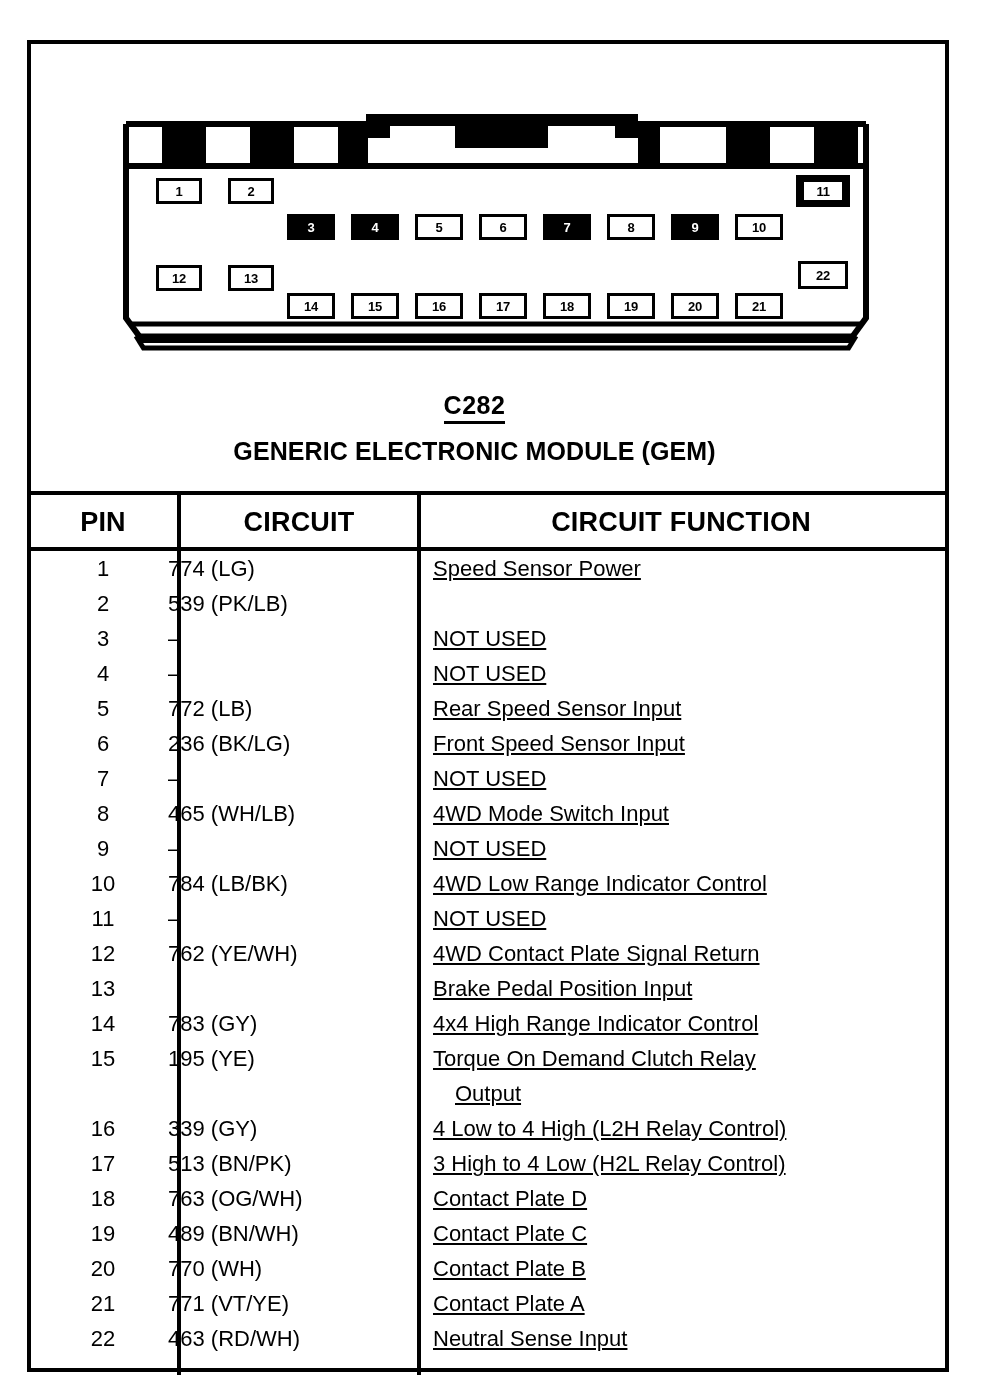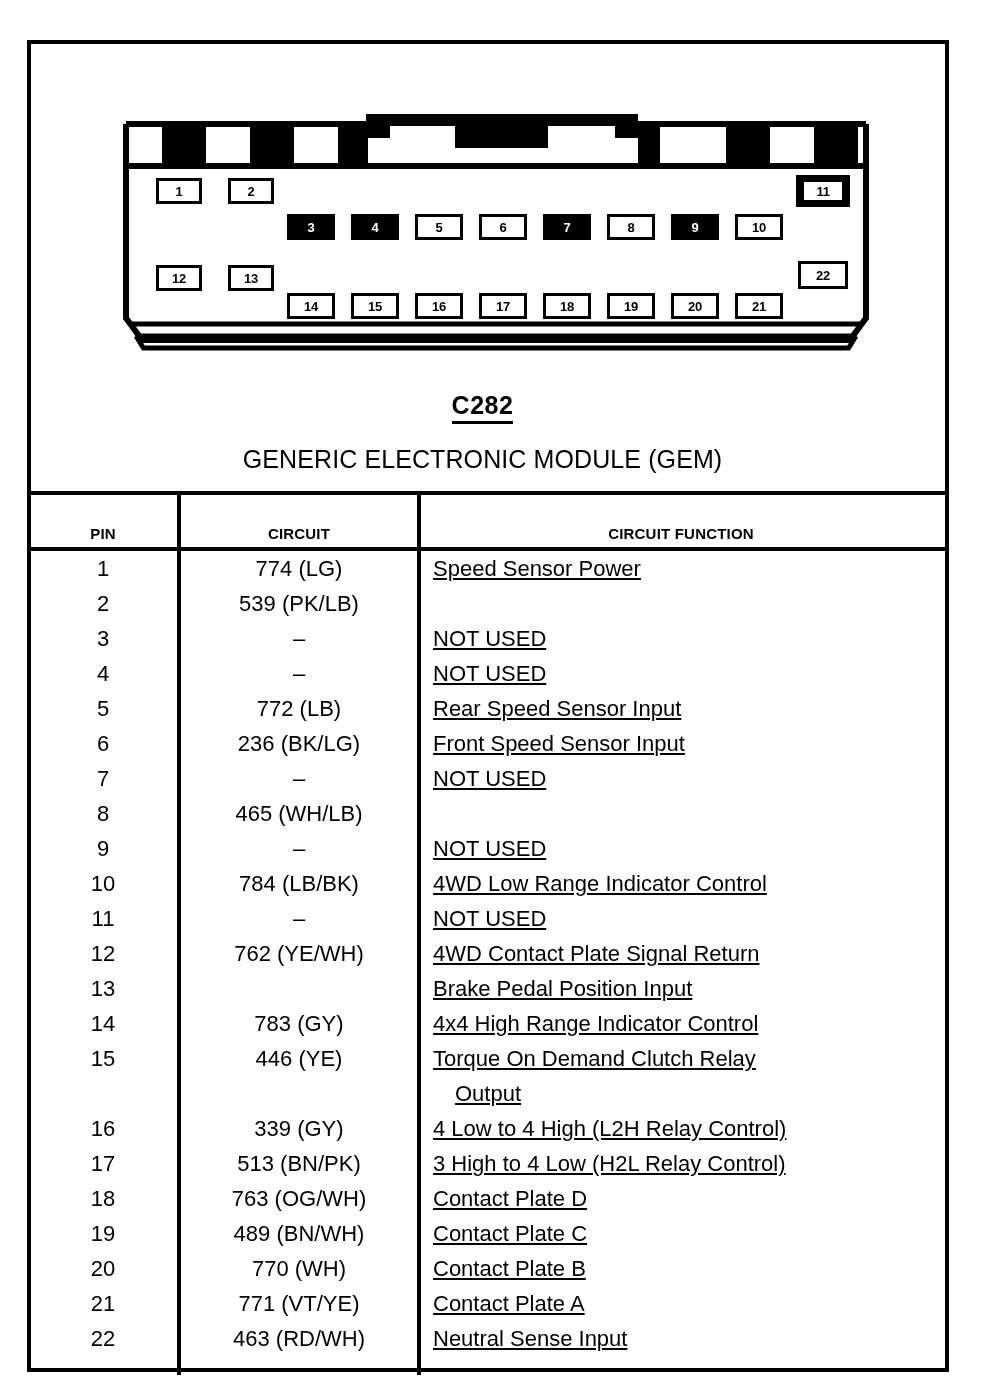--- a/index.html
+++ b/index.html
@@ -97,62 +97,61 @@
     font-weight: bold;
   }
 
   
   #caption {
     position: absolute;
     left: 31px;
     top: 392px;
     width: 887px;
     text-align: center;
-    padding-left: 8px;
   }
   #conn-code {
     font-size: 25px;
     font-weight: bold;
     letter-spacing: 0.5px;
     display: inline-block;
     border-bottom: 3px solid #000;
     padding-bottom: 1px;
     line-height: 1.1;
   }
   #conn-name {
     font-size: 25px;
-    font-weight: normal;
+    font-weight: bold;
     letter-spacing: 0.1px;
-    margin-top: 21px;
+    margin-top: 13px;
   }
 
   
   #pin-table {
     position: absolute;
     left: 29px;
     top: 491px;
     width: 918px;
     height: 880px;
     border-top: 4px solid #000;
     box-sizing: border-box;
   }
   .thead {
     position: relative;
     height: 56px;
     border-bottom: 4px solid #000;
     box-sizing: border-box;
   }
   .th {
     position: absolute;
-    top: 12px;
+    top: 1px;
     height: 52px;
     display: flex;
     align-items: center;
     justify-content: center;
-    font-size: 15px;
+    font-size: 27px;
     font-weight: bold;
     letter-spacing: 0.2px;
   }
   .th-pin   { left: 0px;   width: 148px; }
   .th-circ  { left: 152px; width: 236px; }
   .th-func  { left: 392px; width: 520px; justify-content: center; }
 
   .vrule {
     position: absolute;
     top: 0;
@@ -171,21 +170,21 @@
   }
   .row.tall { height: 70px; }
   .cell {
     position: absolute;
     top: 0;
     font-size: 22px;
     line-height: 35px;
     white-space: pre-wrap;
   }
   .c-pin  { left: 0px;   width: 148px; text-align: center; }
-  .c-circ { left: 154px; width: 232px; text-align: center; }
+  .c-circ { left: 139px; width: 232px; text-align: left; }
   .c-func { left: 404px; width: 505px; text-align: left; text-decoration: underline; }
   .c-func .cont { display: block; padding-left: 22px; }
 
   #table-bottom {
     position: absolute;
     left: 29px;
     top: 1368px;
     width: 918px;
     height: 4px;
     background: #000;
@@ -305,20 +304,21 @@
           <div class="cell c-func">Front Speed Sensor Input</div>
         </div>
         <div class="row">
           <div class="cell c-pin">7</div>
           <div class="cell c-circ">–</div>
           <div class="cell c-func">NOT USED</div>
         </div>
         <div class="row">
           <div class="cell c-pin">8</div>
           <div class="cell c-circ">465 (WH/LB)</div>
+          <div class="cell c-func">4WD Mode Switch Input</div>
         </div>
         <div class="row">
           <div class="cell c-pin">9</div>
           <div class="cell c-circ">–</div>
           <div class="cell c-func">NOT USED</div>
         </div>
         <div class="row">
           <div class="cell c-pin">10</div>
           <div class="cell c-circ">784 (LB/BK)</div>
           <div class="cell c-func">4WD Low Range Indicator Control</div>
@@ -337,21 +337,21 @@
           <div class="cell c-pin">13</div>
           <div class="cell c-func">Brake Pedal Position Input</div>
         </div>
         <div class="row">
           <div class="cell c-pin">14</div>
           <div class="cell c-circ">783 (GY)</div>
           <div class="cell c-func">4x4 High Range Indicator Control</div>
         </div>
         <div class="row tall">
           <div class="cell c-pin">15</div>
-          <div class="cell c-circ">446 (YE)</div>
+          <div class="cell c-circ">195 (YE)</div>
           <div class="cell c-func"><span>Torque On Demand Clutch Relay</span><span class="cont">Output</span></div>
         </div>
         <div class="row">
           <div class="cell c-pin">16</div>
           <div class="cell c-circ">339 (GY)</div>
           <div class="cell c-func">4 Low to 4 High (L2H Relay Control)</div>
         </div>
         <div class="row">
           <div class="cell c-pin">17</div>
           <div class="cell c-circ">513 (BN/PK)</div>

